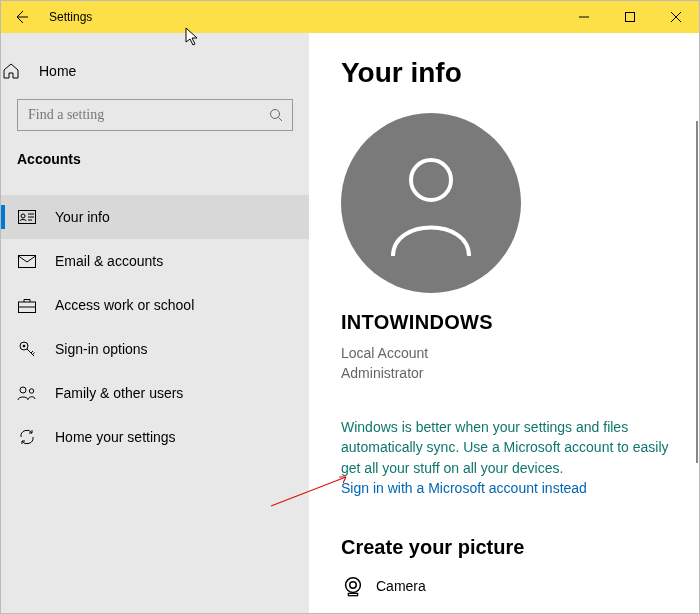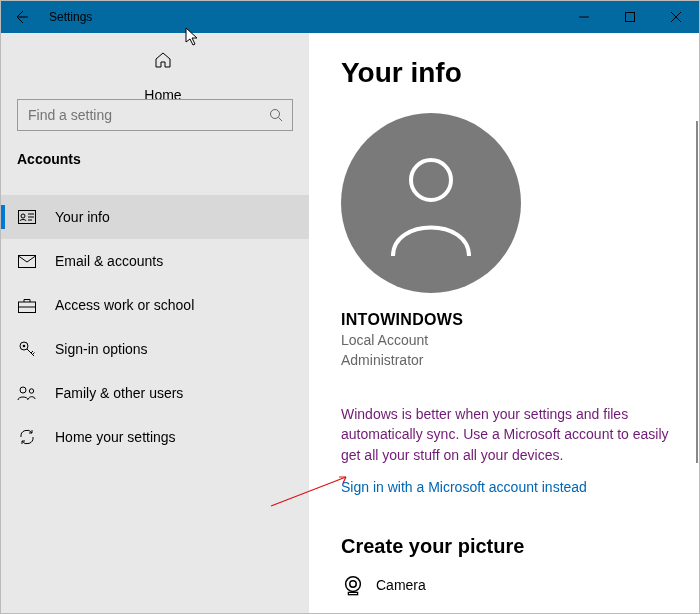--- a/index.html
+++ b/index.html
@@ -12,21 +12,21 @@
     color: #000;
     background: #fff;
     overflow: hidden;
     position: relative;
     border: 1px solid #bbb;
   }
   .titlebar {
     height: 32px;
     display: flex;
     align-items: center;
-    background: #0369a1;
+    background: #fde047;
   }
   .back-btn {
     width: 40px; height: 32px;
     display: flex; align-items: center; justify-content: center;
   }
   .title {
     margin-left: 8px;
     font-size: 12px;
     flex: 0 0 auto;
   }
@@ -43,41 +43,39 @@
   .sidebar {
     width: 308px;
     background: #e8e8e8;
     padding-top: 18px;
     position: relative;
   }
   .home-row {
     display: flex;
     align-items: center;
     height: 40px;
-    padding-left: 16px;
     gap: 18px;
-    flex-direction: column;
   }
   .home-row .icon { width: 20px; display:flex; justify-content:center; }
   .search-wrap {
     margin: 8px 16px 14px 16px;
   }
   .search {
     width: 100%;
     height: 32px;
     border: 1px solid #999;
     background: #e8e8e8;
     padding: 0 32px 0 10px;
     font-family: inherit;
     font-size: 14px;
     color: #666;
     outline: none;
     position: relative;
   }
-  .search-container { position: relative; }
+  .search-container { position: relative; font-family: Liberation Serif, serif; }
   .search-icon {
     position: absolute;
     right: 10px; top: 50%;
     transform: translateY(-50%);
     pointer-events: none;
   }
   .category {
     font-weight: 600;
     font-size: 14px;
     padding: 6px 16px 28px 16px;
@@ -113,40 +111,40 @@
     margin: 0 0 24px 0;
   }
   .avatar-circle {
     width: 180px; height: 180px;
     border-radius: 50%;
     background: #7a7a7a;
     display: flex; align-items: center; justify-content: center;
     margin-bottom: 18px;
   }
   .username {
-    font-size: 16px;
+    font-size: 20px;
     font-weight: 700;
     letter-spacing: 0.3px;
-    margin-bottom: 2px;
+    margin-bottom: 10px;
   }
   .acct-line {
     color: #666;
     font-size: 14px;
     line-height: 1.4;
   }
   .sync-text {
     margin-top: 34px;
     font-size: 14px;
     line-height: 1.45;
     max-width: 340px;
-    color: #701a75;
+    color: #0f766e;
   }
   .link {
     color: #0066b4;
-    margin-top: 14px;
+    margin-top: 2px;
     font-size: 14px;
     display: inline-block;
   }
   .section-h2 {
     font-size: 20px;
     font-weight: 600;
     margin: 40px 0 16px 0;
   }
   .camera-row {
     display: flex; align-items: center; gap: 11px;

